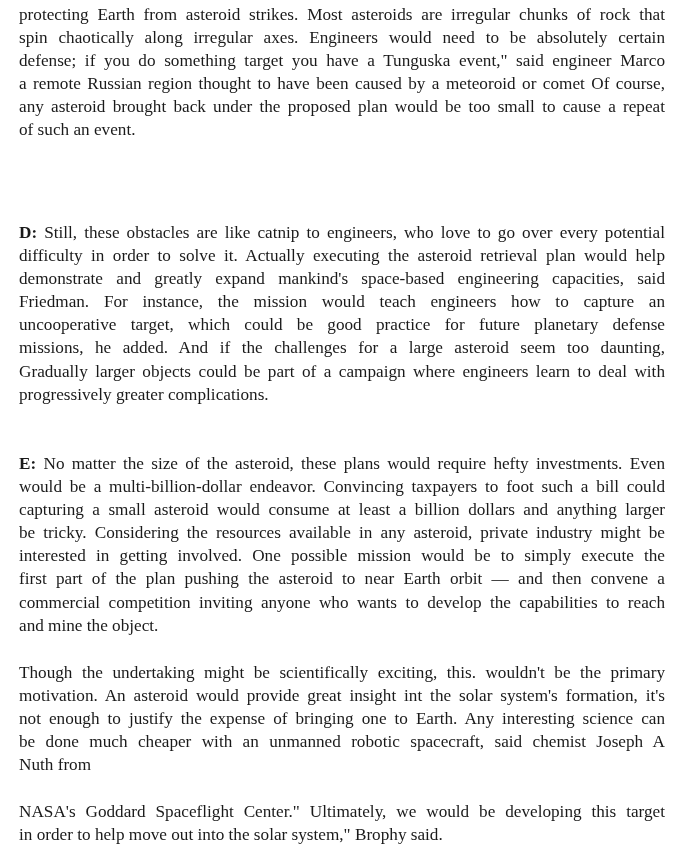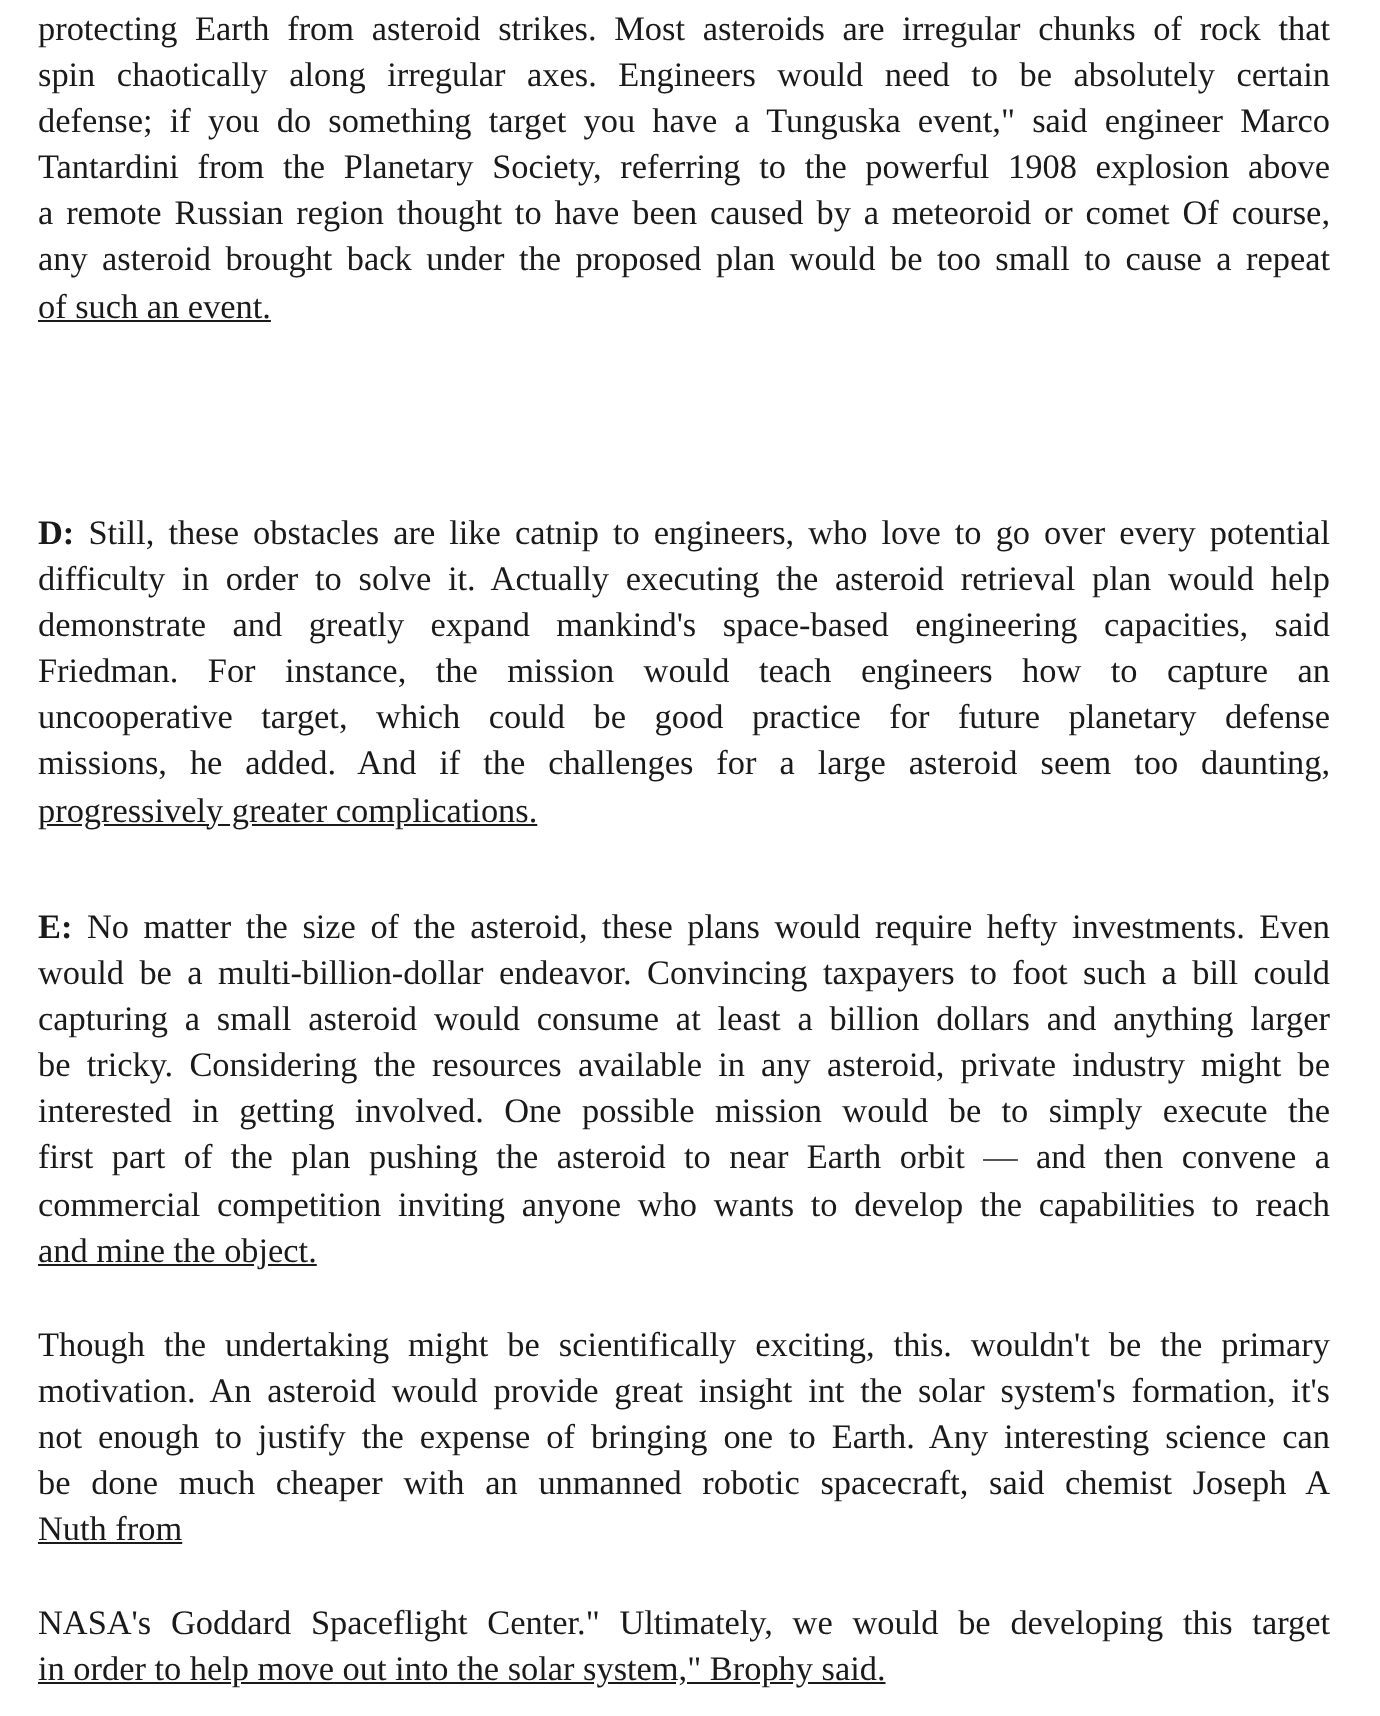--- a/index.html
+++ b/index.html
@@ -13,50 +13,50 @@
   }
   .para { position: absolute; left: 19px; width: 646px; }
   .line {
     display: block;
     height: 23.1px;
     line-height: 23.1px;
     white-space: nowrap;
     text-align: justify;
     text-align-last: justify;
   }
-  .line.last { text-align-last: left; text-decoration: underline; }
+  .line.last { text-align-last: left; }
   .lbl { font-weight: bold; }
   #p1 { top: 3px; }
-  #p2 { top: 221px; margin-top: 34px; }
+  #p2 { top: 221px; }
   #p3 { top: 452px; }
   #p4 { top: 661px; }
   #p5 { top: 800px; }
 </style>
 </head>
 <body>
 
 <div class="page">
 
   <div class="para" id="p1">
     <span class="line">protecting Earth from asteroid strikes. Most asteroids are irregular chunks of rock that</span>
     <span class="line">spin chaotically along irregular axes. Engineers would need to be absolutely certain</span>
     <span class="line">defense; if you do something target you have a Tunguska event," said engineer Marco</span>
-    <span class="line">Tantardini from the Planetary Society, referring to the powerful 1908 explosion above</span>
     <span class="line">a remote Russian region thought to have been caused by a meteoroid or comet Of course,</span>
     <span class="line">any asteroid brought back under the proposed plan would be too small to cause a repeat</span>
     <span class="line last">of such an event.</span>
   </div>
 
   <div class="para" id="p2">
     <span class="line"><b class="lbl">D:</b><span> Still, these obstacles are like catnip to engineers, who love to go over every potential</span></span>
     <span class="line">difficulty in order to solve it. Actually executing the asteroid retrieval plan would help</span>
     <span class="line">demonstrate and greatly expand mankind's space-based engineering capacities, said</span>
     <span class="line">Friedman. For instance, the mission would teach engineers how to capture an</span>
     <span class="line">uncooperative target, which could be good practice for future planetary defense</span>
     <span class="line">missions, he added. And if the challenges for a large asteroid seem too daunting,</span>
+    <span class="line">Gradually larger objects could be part of a campaign where engineers learn to deal with</span>
     <span class="line last">progressively greater complications.</span>
   </div>
 
   <div class="para" id="p3">
     <span class="line"><b class="lbl">E:</b><span> No matter the size of the asteroid, these plans would require hefty investments. Even</span></span>
     <span class="line">would be a multi-billion-dollar endeavor. Convincing taxpayers to foot such a bill could</span>
     <span class="line">capturing a small asteroid would consume at least a billion dollars and anything larger</span>
     <span class="line">be tricky. Considering the resources available in any asteroid, private industry might be</span>
     <span class="line">interested in getting involved. One possible mission would be to simply execute the</span>
     <span class="line">first part of the plan pushing the asteroid to near Earth orbit — and then convene a</span>

